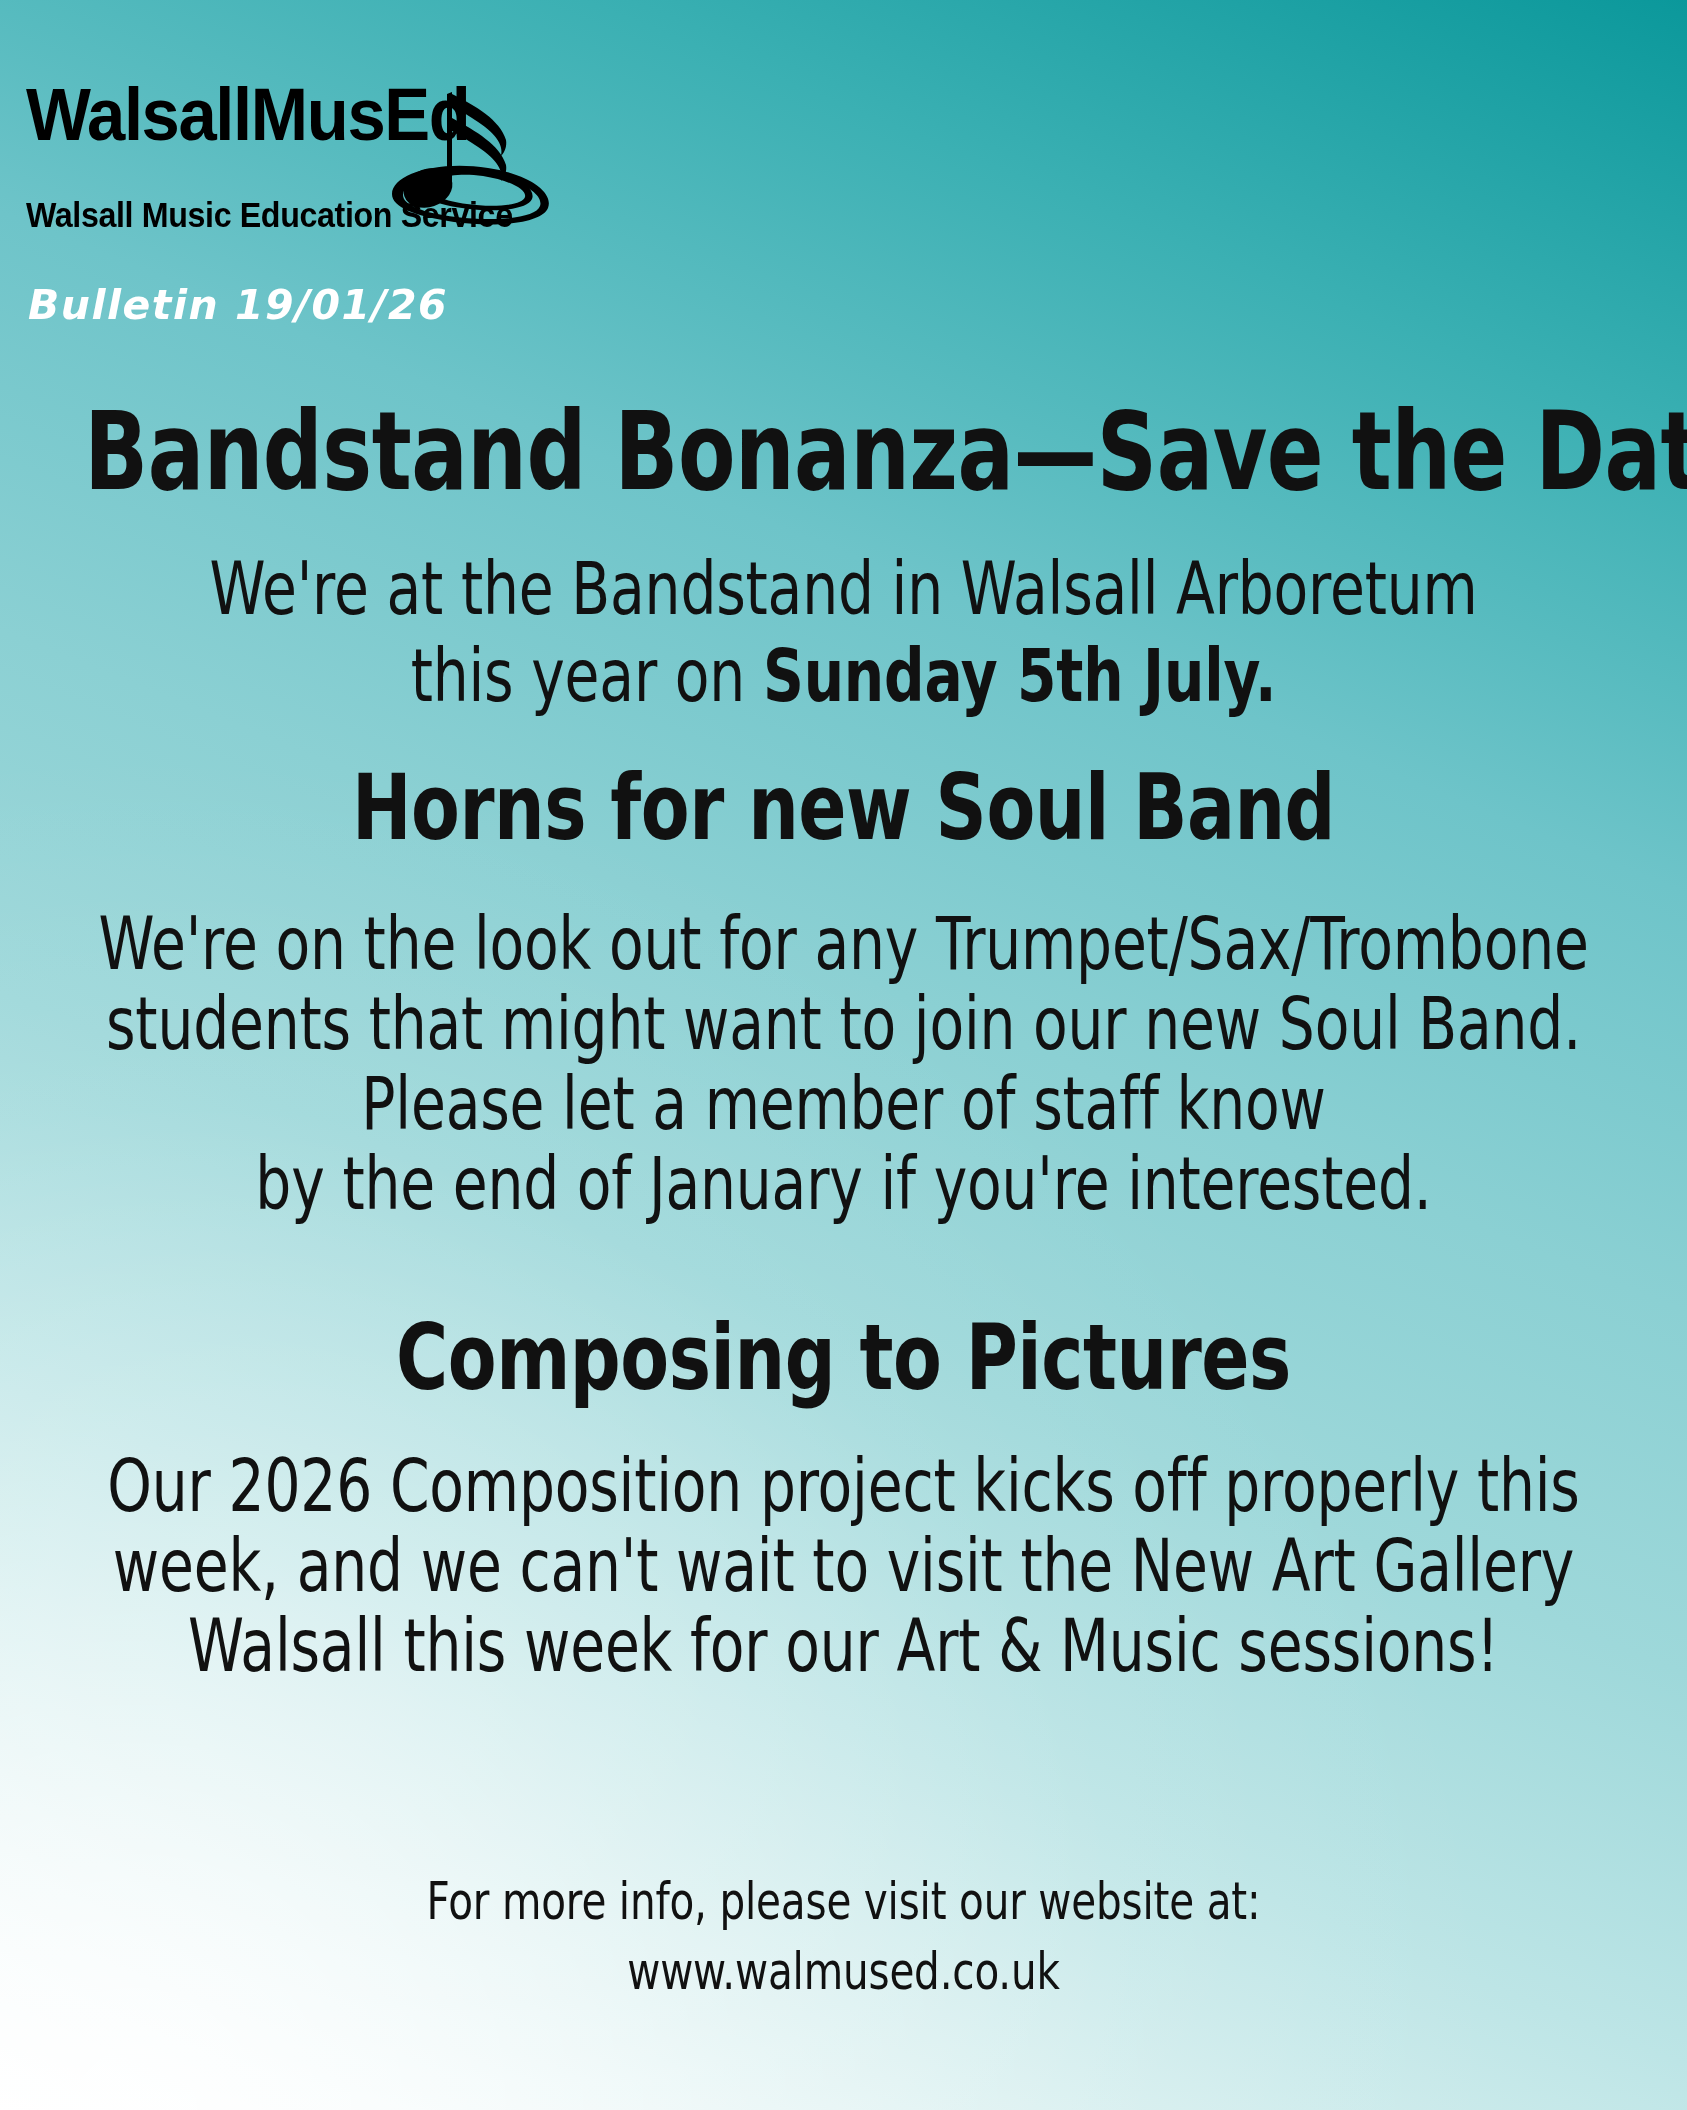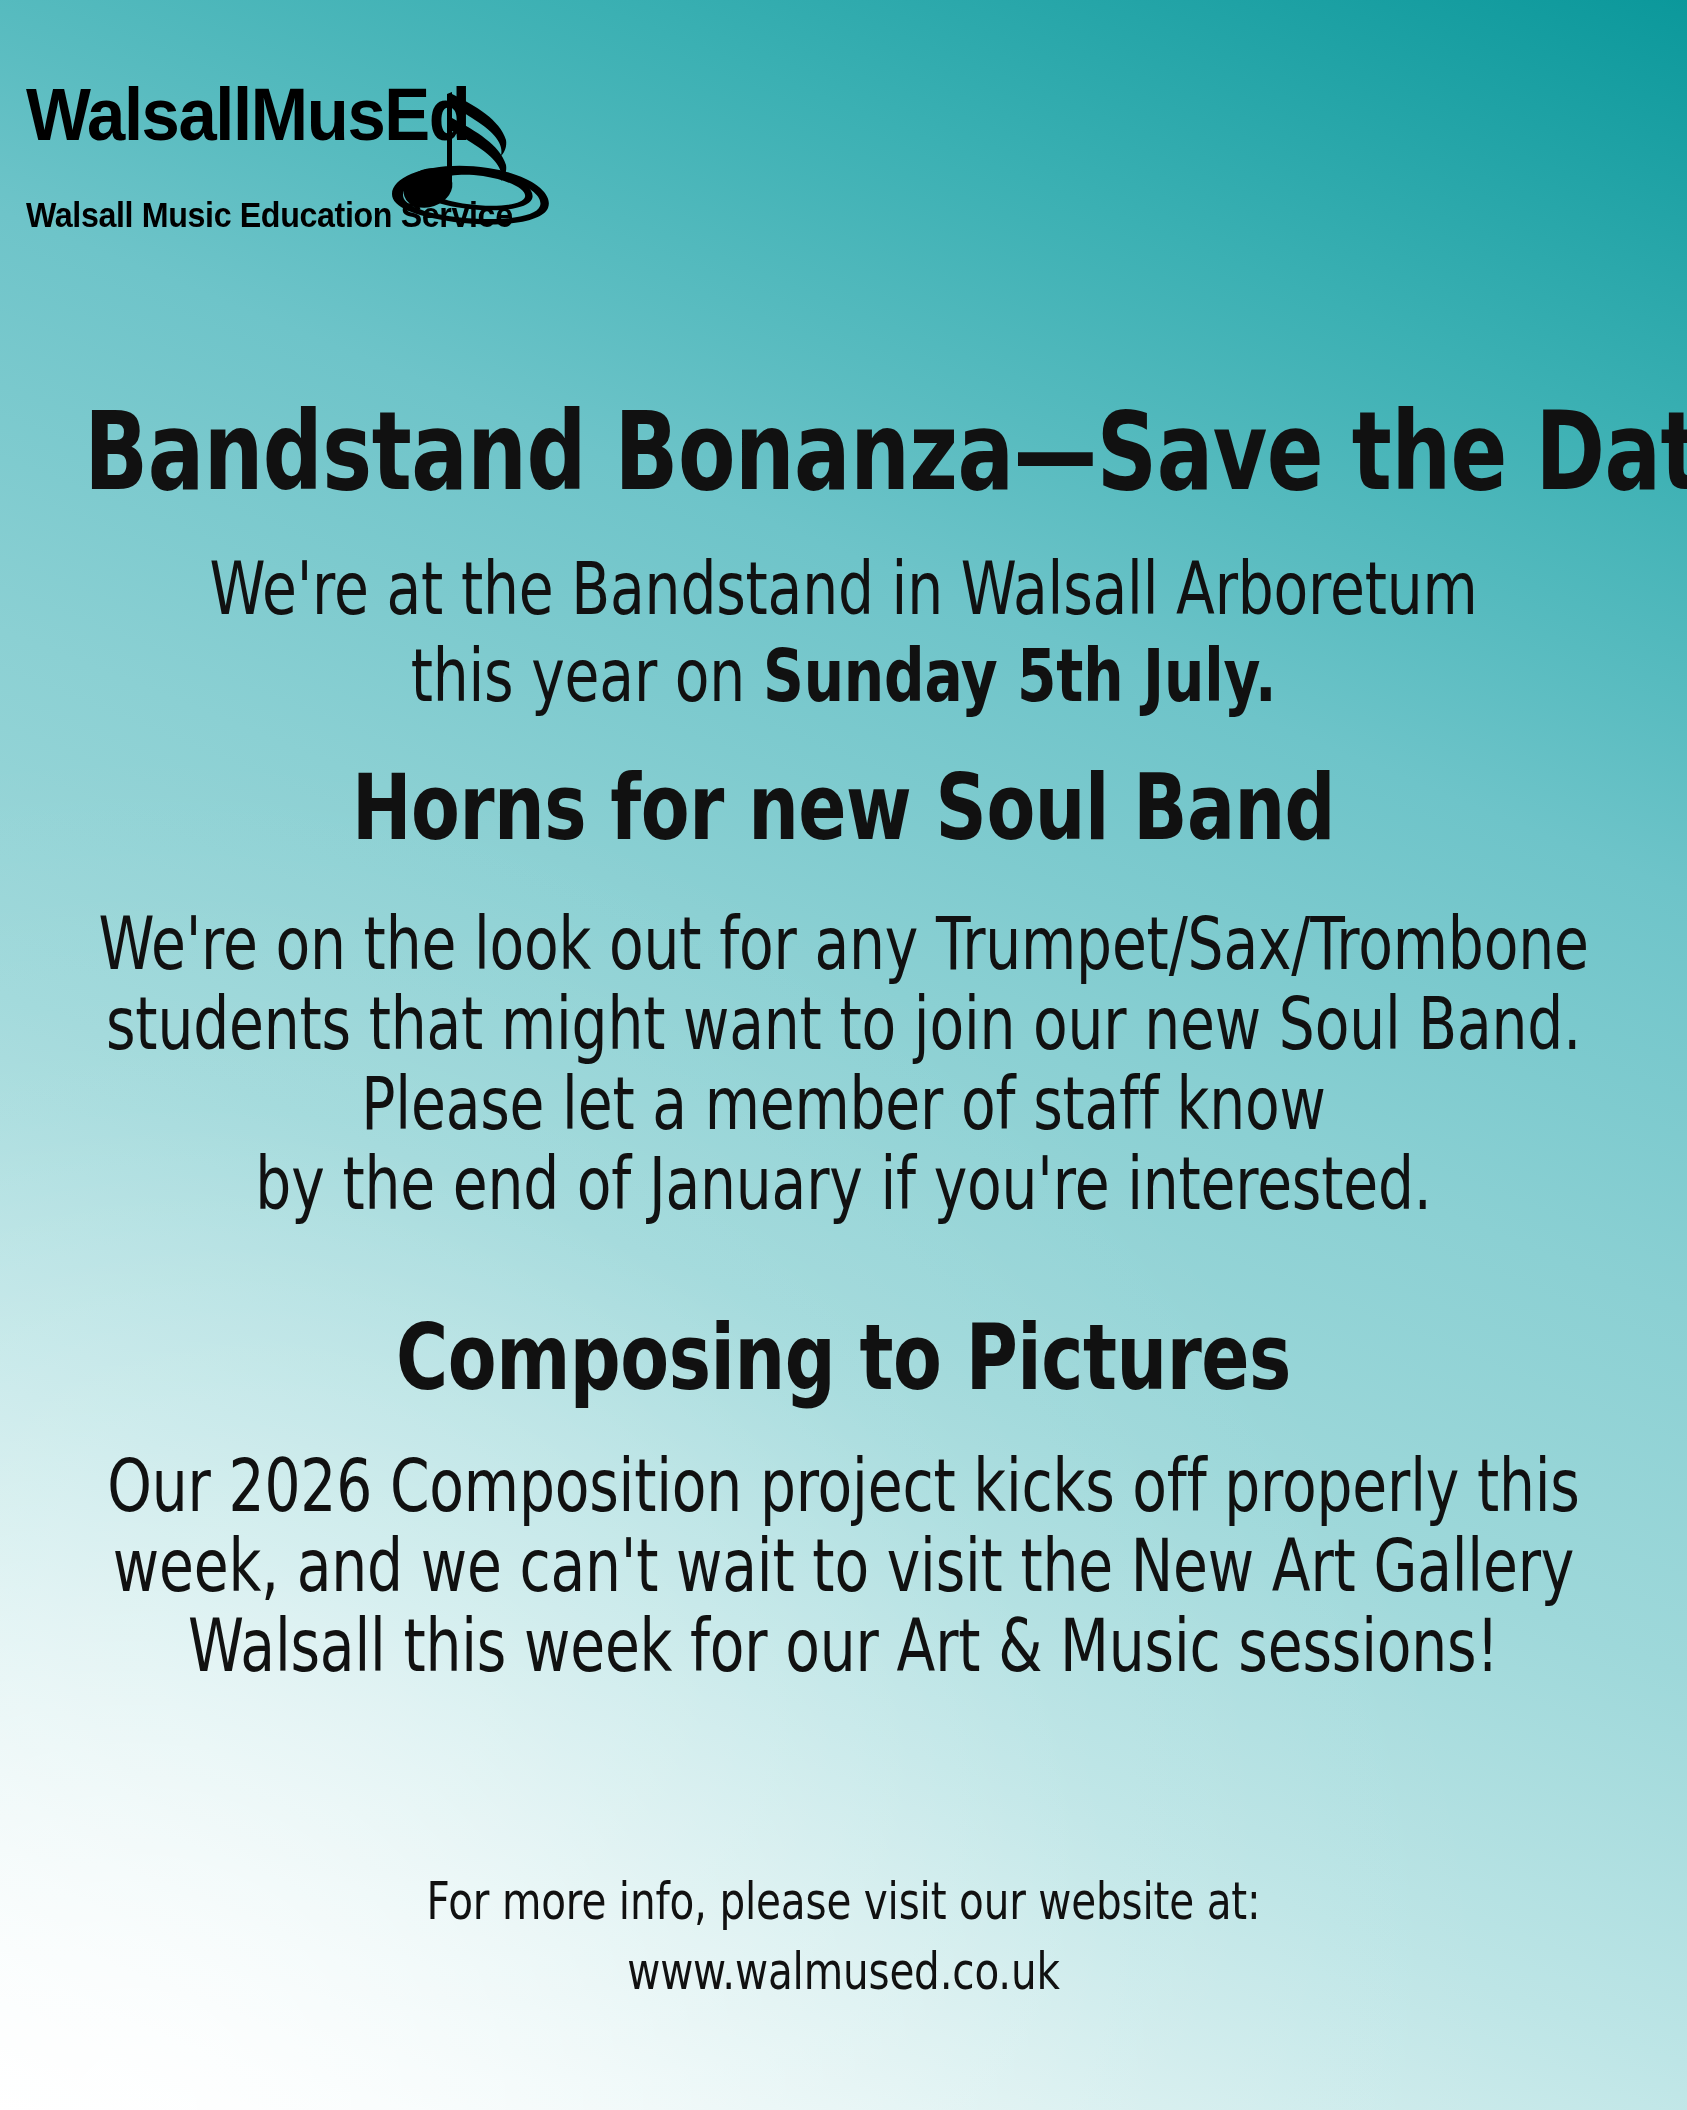--- a/index.html
+++ b/index.html
@@ -184,20 +184,21 @@
                      C 151 134, 118 137, 86 132 C 57 128, 42 120, 44 110 Z
                      M54 111 C 53 118, 68 125, 91 128 C 119 132, 147 129, 149 121
                      C 151 113, 132 104, 107 100 C 75 96, 55 103, 54 111 Z" fill="#000" fill-rule="evenodd"></path>
           </svg>
         </div>
       </div>
 
       <div class="logo-subline">Walsall Music Education Service</div>
     </div>
 
+    <div class="bulletin-date">Bulletin 19/01/26</div>
 
     <div class="section hand headline" id="title-main">Bandstand Bonanza—Save the Date!</div>
 
     <div class="section hand body-line" id="intro-line-1">We're at the Bandstand in Walsall Arboretum</div>
 
     <div class="section hand body-line" id="intro-line-2">
       <span>this year on&nbsp;</span><span class="emph">Sunday 5th July.</span>
     </div>
 
     <div class="section hand headline" id="title-horns">Horns for new Soul Band</div>

